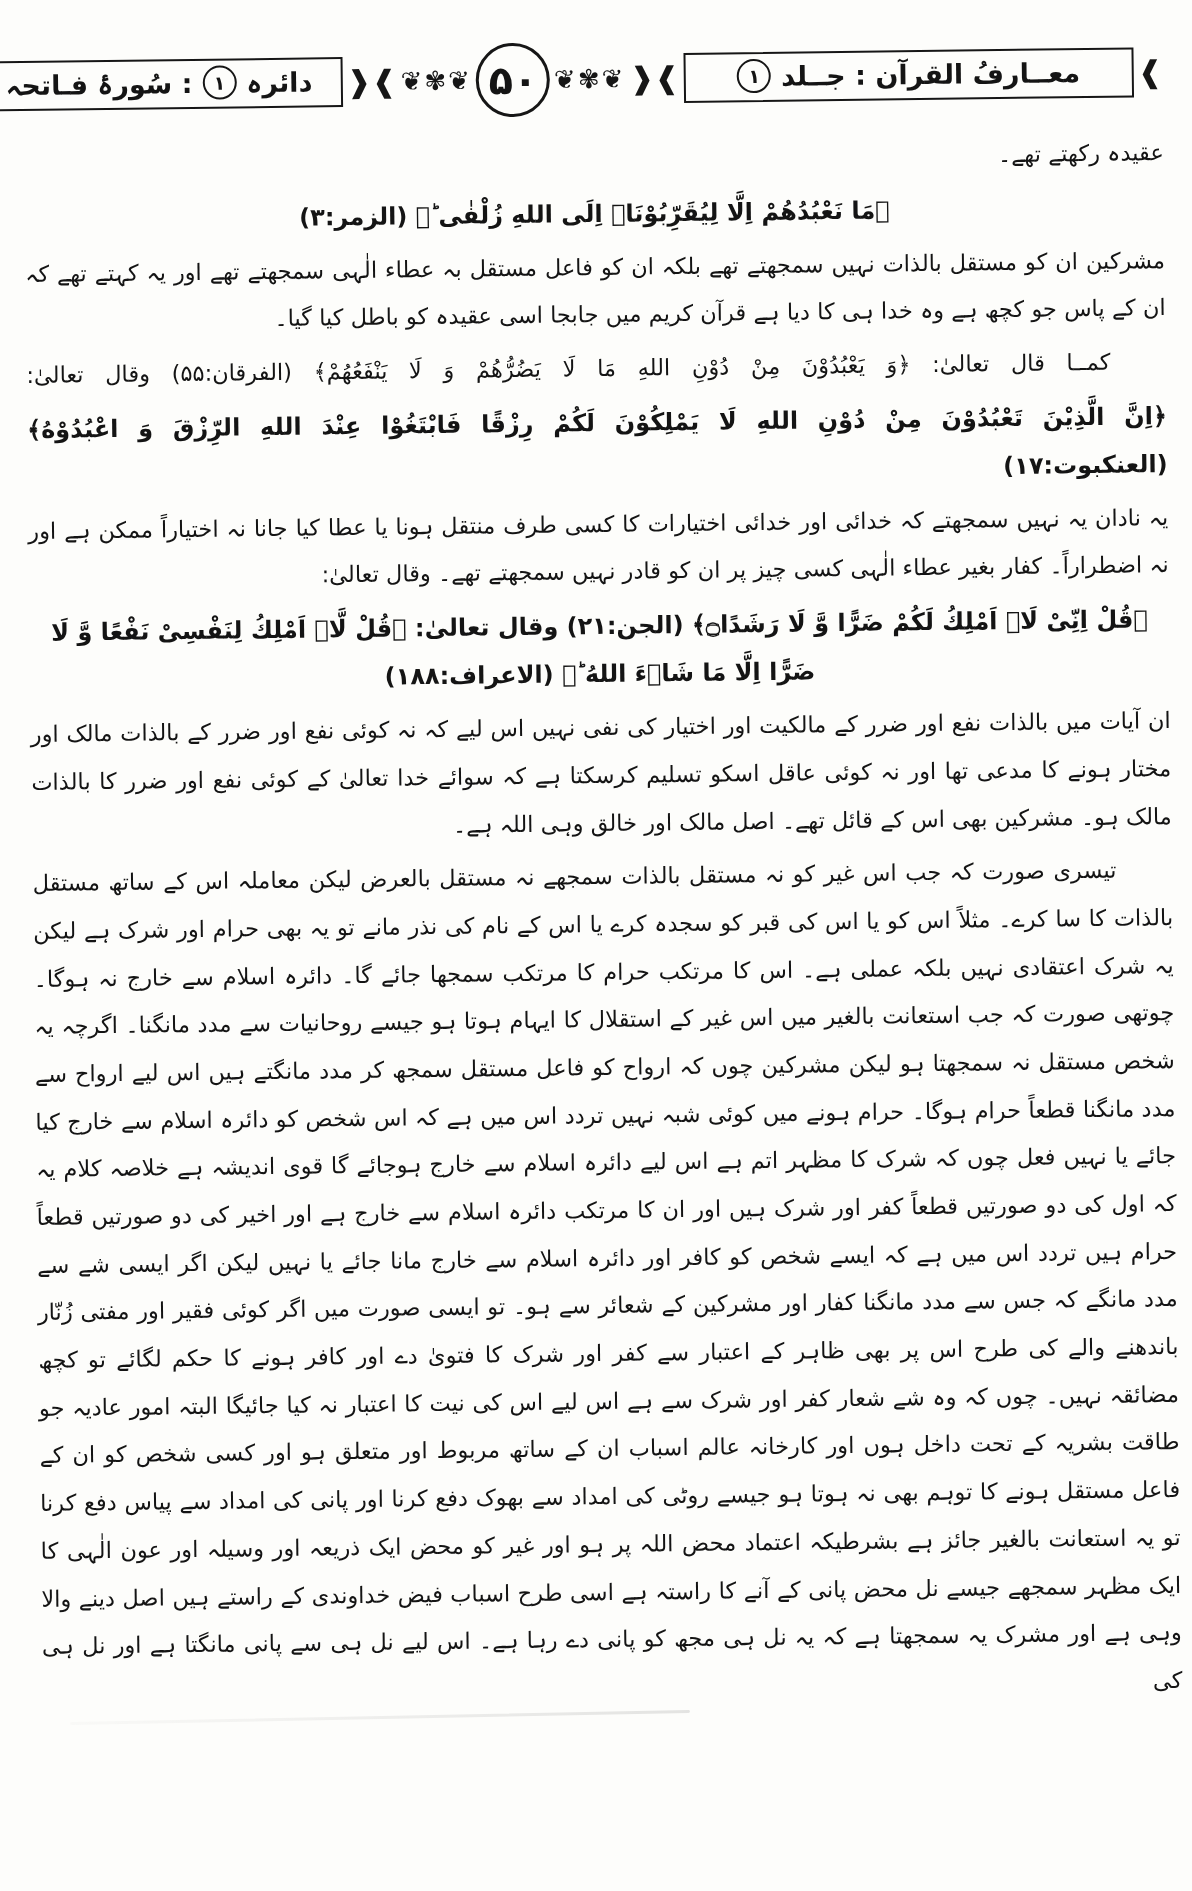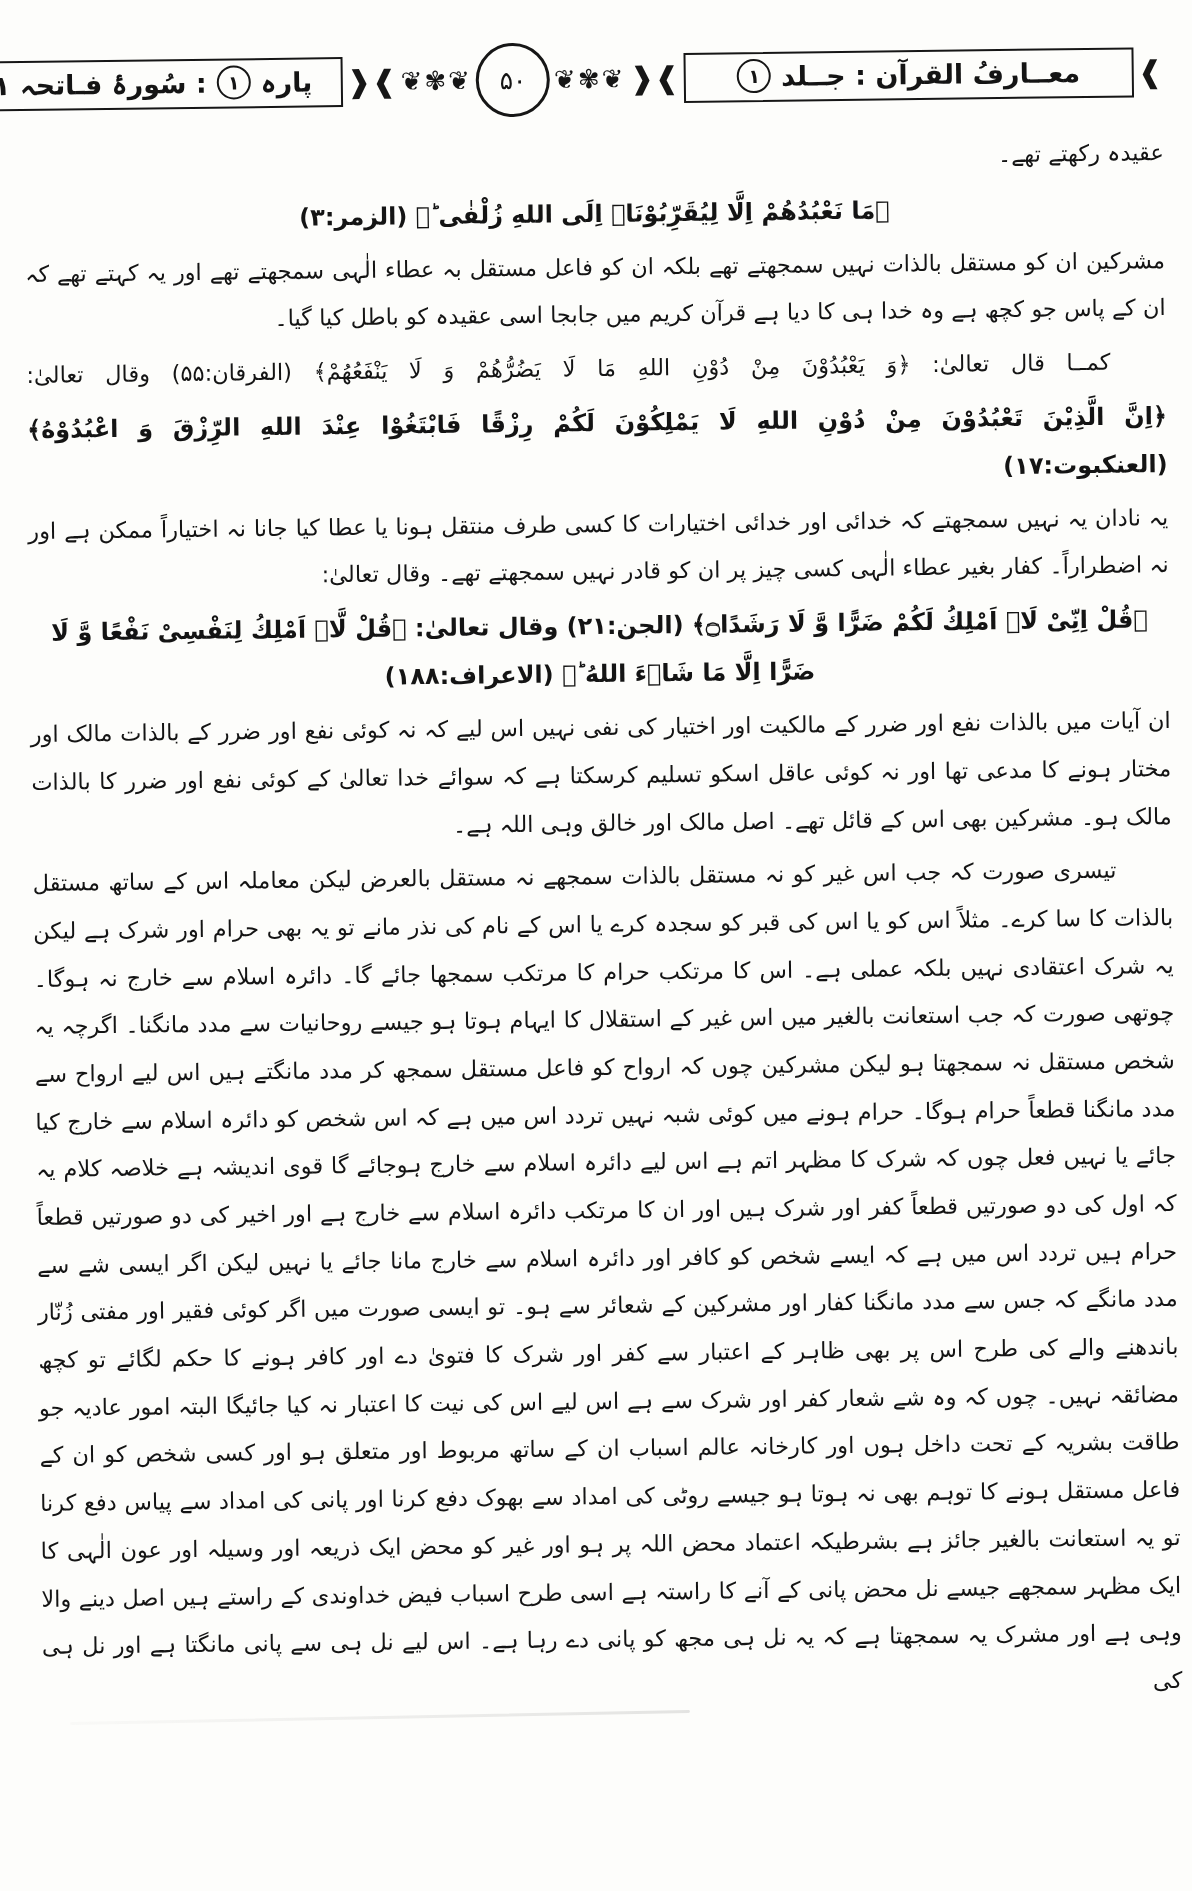--- a/index.html
+++ b/index.html
@@ -36,21 +36,21 @@
     display:inline-flex;align-items:center;justify-content:center;
     width:30px;height:30px;border:2px solid #161616;border-radius:50%;
     font-size:19px;font-weight:700;line-height:1;
   }
   .chevron{font-size:30px;line-height:1;color:#161616;flex:0 0 auto;}
   .floral{font-size:26px;letter-spacing:2px;color:#161616;flex:0 0 auto;white-space:nowrap;}
   .page-circle{
     flex:0 0 auto;
     width:68px;height:68px;border:3px solid #161616;border-radius:50%;
     display:flex;align-items:center;justify-content:center;
-    font-size:25px;font-weight:400;background:#fdfdfb;
+    font-size:40px;font-weight:700;background:#fdfdfb;
   }
   
   .bodytext{font-size:22.5px;line-height:2.12;text-align:justify;}
   .bodytext p{margin:0 0 6px 0;}
   .line-right{text-align:right;}
   .verse{
     text-align:center;font-weight:700;font-size:24px;line-height:2.0;
     margin-top:4px;margin-bottom:8px;
   }
   .verse-fill{
@@ -89,21 +89,21 @@
 
       <div class="page-circle">
         <span>۵٠</span>
       </div>
 
       <span class="floral">❦✾❦</span>
 
       <span class="chevron">❱❰</span>
 
       <div class="title-box box-left">
-        <span>پارہ</span>
+        <span>دائرہ</span>
         <span class="num-circle">۱</span>
         <span>: سُورۂ فـاتحہ ۱</span>
       </div>
 
     </div>
 
     <div class="bodytext">
       <p class="line-right">عقیدہ رکھتے تھے۔</p>
       <p class="verse">﴿مَا نَعْبُدُهُمْ اِلَّا لِيُقَرِّبُوْنَاۤ اِلَى اللهِ زُلْفٰى ؕ﴾ (الزمر:۳)</p>
       <p class="para">مشرکین ان کو مستقل بالذات نہیں سمجھتے تھے بلکہ ان کو فاعل مستقل بہ عطاء الٰہی سمجھتے تھے اور یہ کہتے تھے کہ ان کے پاس جو کچھ ہے وہ خدا ہی کا دیا ہے قرآن کریم میں جابجا اسی عقیدہ کو باطل کیا گیا۔</p>

